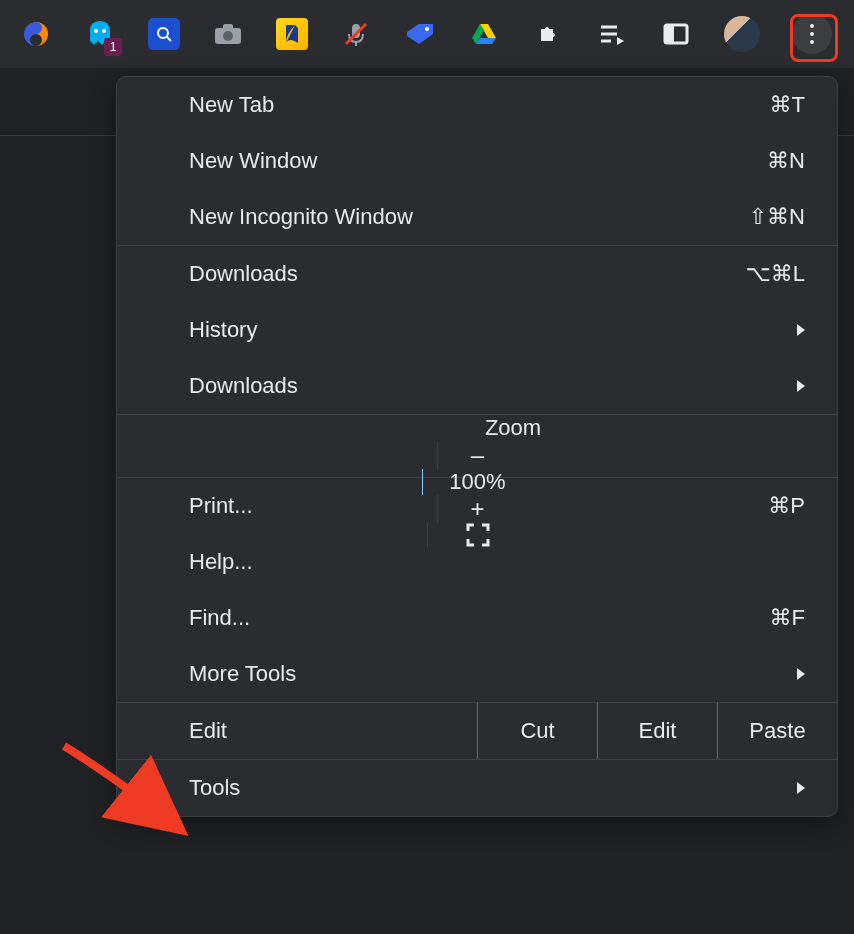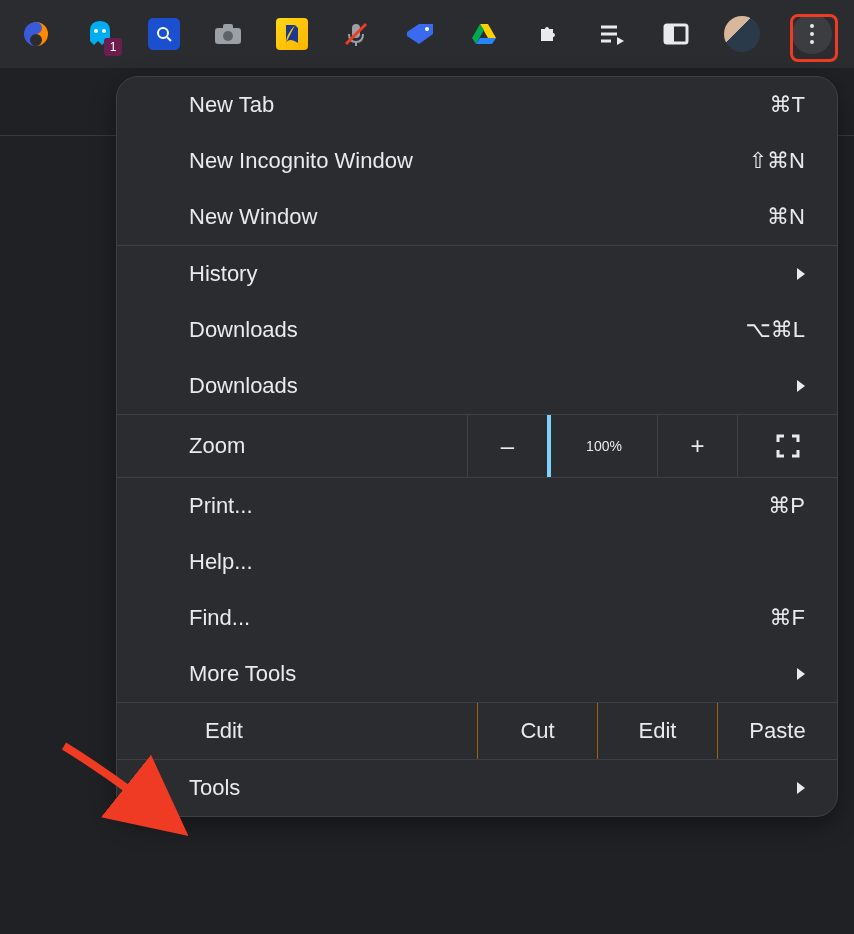--- a/index.html
+++ b/index.html
@@ -80,21 +80,21 @@
     height: 1px;
     background: #3a3a3c;
   }
   .menu {
     position: absolute;
     top: 76px;
     right: 16px;
     width: 722px;
     background: #2b2c2f;
     border: 1px solid #3f4043;
-    border-radius: 22px;
+    border-radius: 10px;
     overflow: hidden;
     box-shadow: 0 8px 24px rgba(0,0,0,.4);
   }
   .menu-item {
     display: flex;
     align-items: center;
     justify-content: space-between;
     height: 56px;
     padding: 0 32px 0 72px;
     font-size: 22px;
@@ -107,38 +107,39 @@
   .submenu-arrow {
     width: 0; height: 0;
     border-left: 8px solid #e8eaed;
     border-top: 6px solid transparent;
     border-bottom: 6px solid transparent;
   }
   .zoom-row {
     display: flex;
     align-items: center;
     height: 62px;
+    flex-direction: column;
   }
   .zoom-label {
     padding-left: 72px;
     font-size: 22px;
     flex: 1;
   }
   .zoom-cell {
     width: 80px;
     height: 62px;
     border-left: 1px solid #3f4043;
     display: flex;
     align-items: center;
     justify-content: center;
     font-size: 24px;
   }
-  .zoom-value { width: 110px; border-left: 4px solid #7dd3fc; height:62px; display:flex; align-items:center; justify-content:center; font-size:14px; }
+  .zoom-value { width: 110px; border-left: 1px solid #7dd3fc; height:62px; display:flex; align-items:center; justify-content:center; font-size:22px; }
   .fullscreen-cell { width: 100px; height:62px; border-left: 1px solid #3f4043; display:flex; align-items:center; justify-content:center; }
-  .edit-row { display: flex; height: 56px; margin-left: 16px; }
+  .edit-row { display: flex; height: 56px; }
   .edit-label { padding-left: 72px; font-size: 22px; display:flex; align-items:center; flex:1; }
   .edit-cell { width: 120px; border-left: 1px solid #a16207; display:flex; align-items:center; justify-content:center; font-size:22px; }
   .arrow-annotation {
     position: absolute;
     top: 738px;
     left: 56px;
     pointer-events: none;
   }
 </style>
 </head>
@@ -228,37 +229,37 @@
 <div class="more-hl"></div>
 <div class="divider-line"></div>
 
 <div class="menu">
 
   <div class="menu-item">
     <span>New Tab</span>
     <span class="shortcut">⌘T</span>
   </div>
   <div class="menu-item">
+    <span>New Window</span>
+    <span class="shortcut">⌘N</span>
+  </div>
+  <div class="menu-item">
     <span>New Incognito Window</span>
     <span class="shortcut">⇧⌘N</span>
   </div>
-  <div class="menu-item">
-    <span>New Window</span>
-    <span class="shortcut">⌘N</span>
-  </div>
-
-  <div class="menu-sep"></div>
-
+
+  <div class="menu-sep"></div>
+
+  <div class="menu-item">
+    <span>Downloads</span>
+    <span class="shortcut">⌥⌘L</span>
+  </div>
   <div class="menu-item">
     <span>History</span>
     <span class="submenu-arrow"></span>
-  </div>
-  <div class="menu-item">
-    <span>Downloads</span>
-    <span class="shortcut">⌥⌘L</span>
   </div>
   <div class="menu-item">
     <span>Downloads</span>
     <span class="submenu-arrow"></span>
   </div>
 
   <div class="menu-sep"></div>
 
   <div class="zoom-row">
     <div class="zoom-label">Zoom</div>

